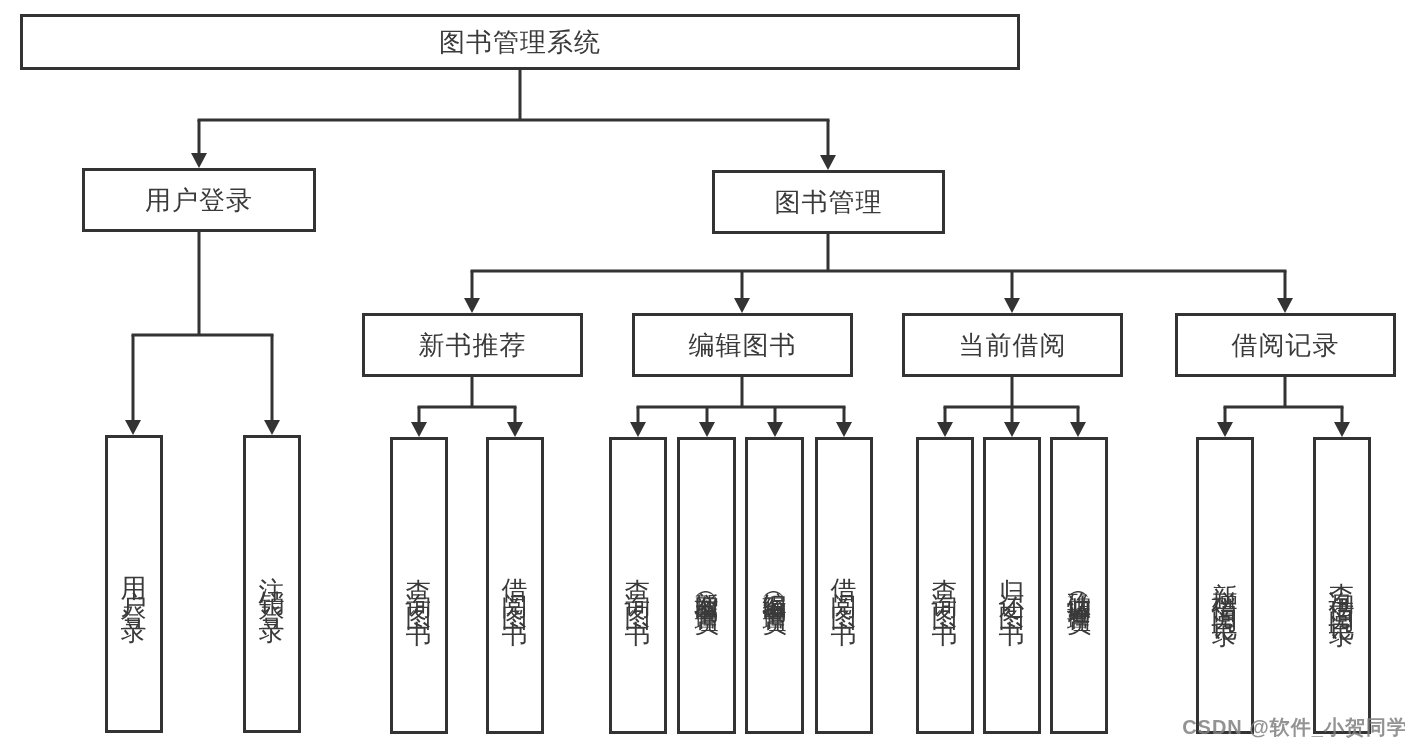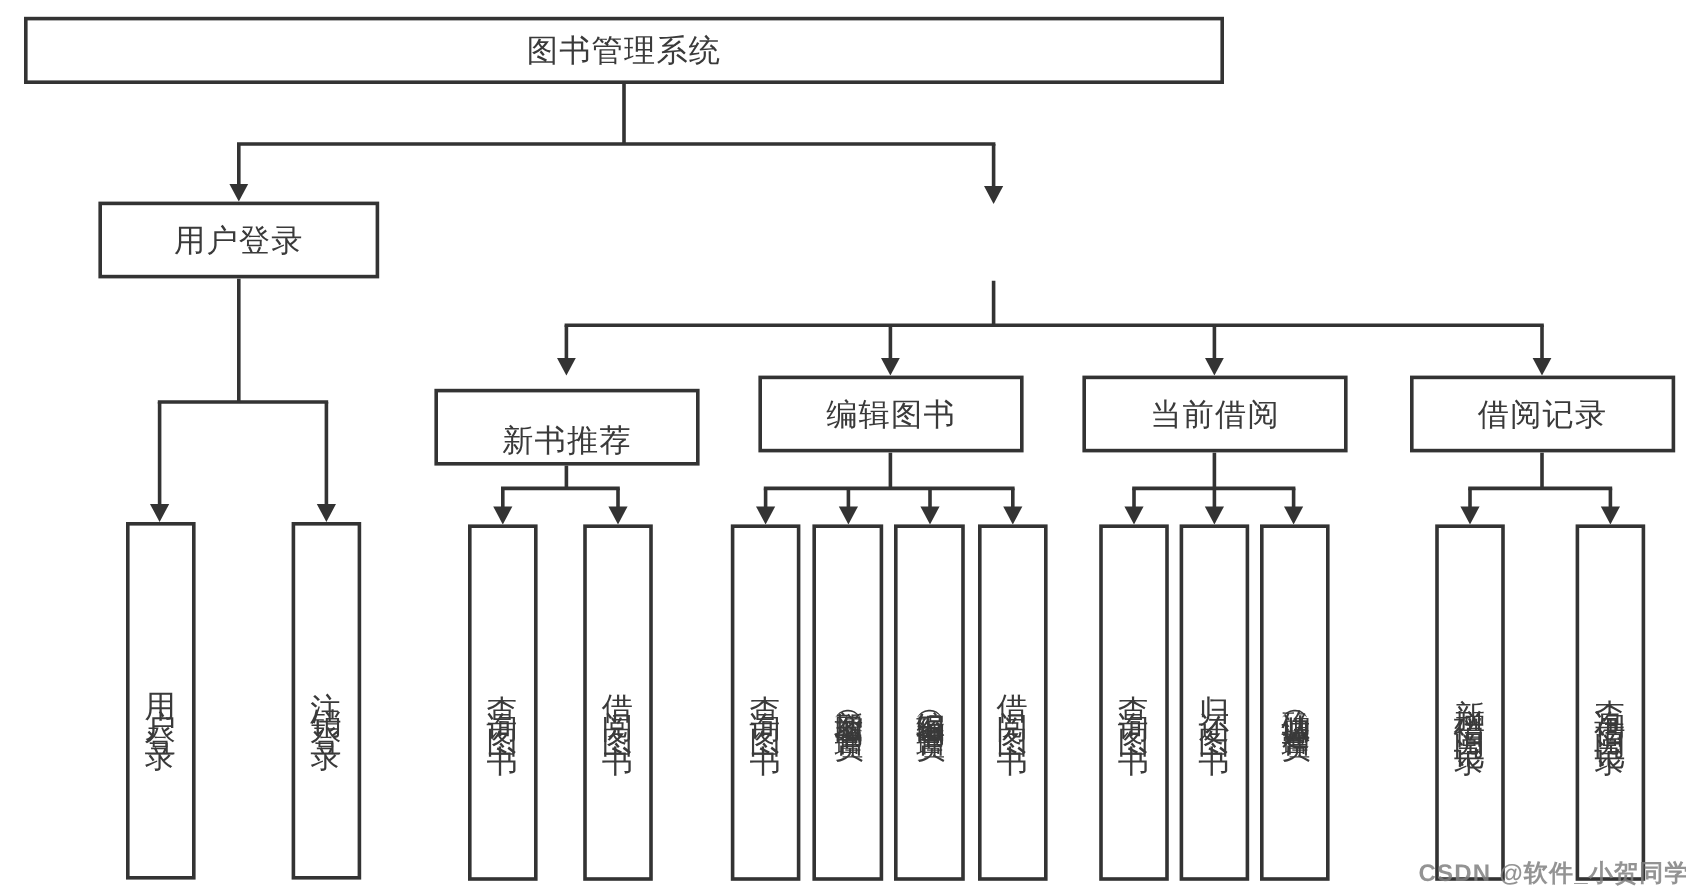--- a/index.html
+++ b/index.html
@@ -94,22 +94,25 @@
     </g>
   </svg>
 
   <div class="node hnode" style="left:20px; top:14px; width:1000px; height:56px;">
     <span>图书管理系统</span>
   </div>
 
   <div class="node hnode" style="left:82px; top:168px; width:234px; height:64px;">
     <span>用户登录</span>
   </div>
+  <div class="node hnode" style="left:712px; top:170px; width:233px; height:64px;">
+    <span>图书管理</span>
+  </div>
 
-  <div class="node hnode" style="left:362px; top:324px; width:221px; height:64px;align-items:flex-end;">
+  <div class="node hnode" style="left:362px; top:313px; width:221px; height:64px;">
     <span>新书推荐</span>
   </div>
   <div class="node hnode" style="left:632px; top:313px; width:221px; height:64px;">
     <span>编辑图书</span>
   </div>
   <div class="node hnode" style="left:902px; top:313px; width:221px; height:64px;text-align:right;">
     <span>当前借阅</span>
   </div>
   <div class="node hnode" style="left:1175px; top:313px; width:221px; height:64px;">
     <span>借阅记录</span>

